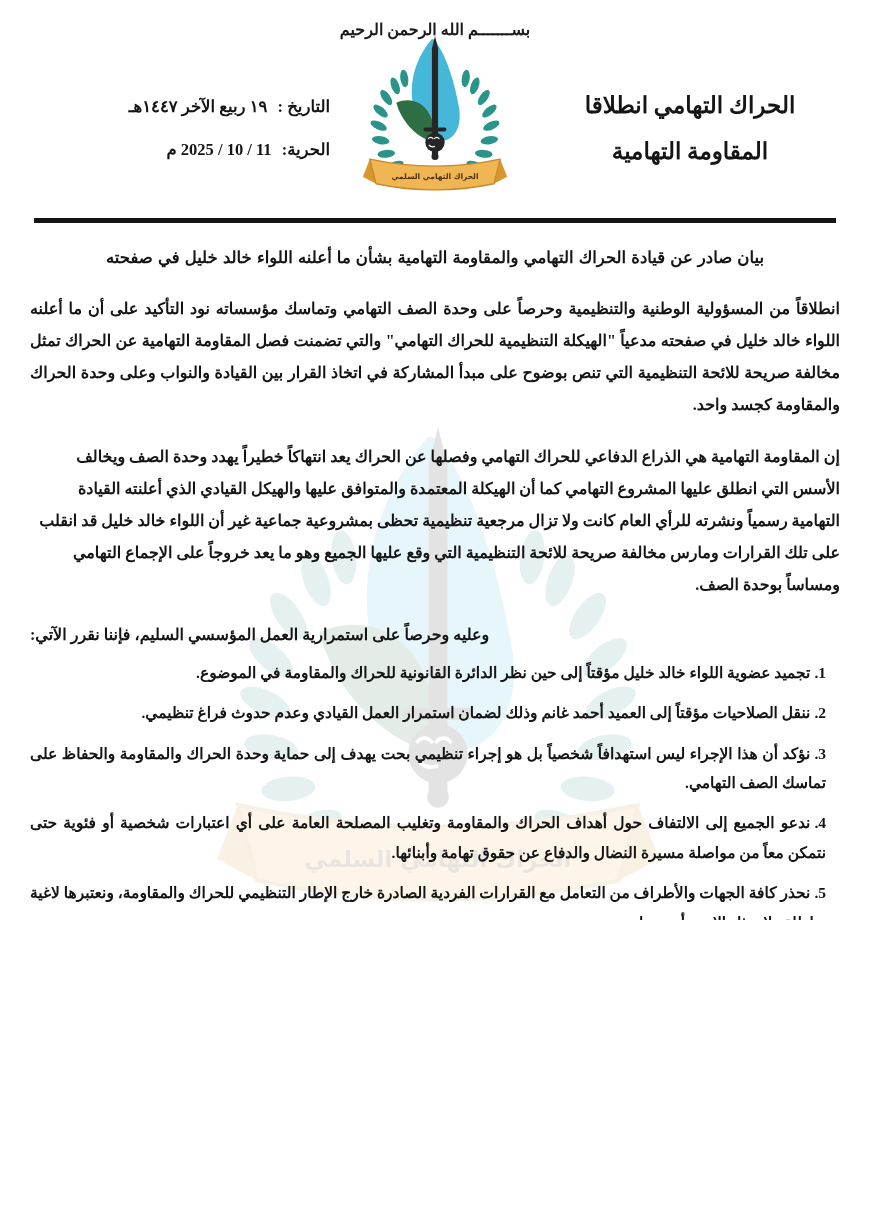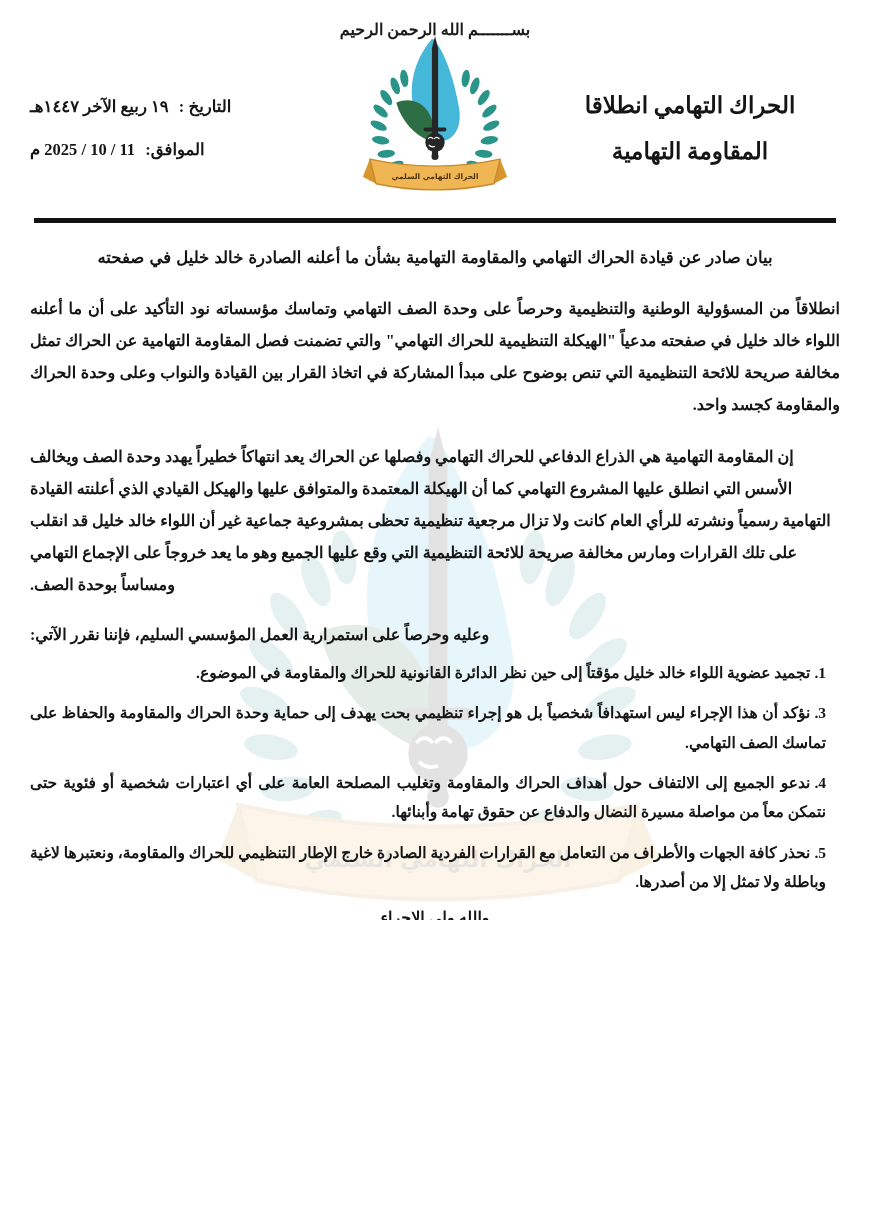--- a/index.html
+++ b/index.html
@@ -20,33 +20,33 @@
   .basmala{
     text-align:center;font-size:16px;letter-spacing:.5px;
     margin:4px 0 0 0;color:#1b1b1b;
   }
   .header-row{
     display:flex;align-items:center;justify-content:space-between;
     margin-top:2px;min-height:150px;
   }
   .org-block{width:300px;text-align:center;font-size:23px;line-height:2.0;}
   .logo-block{width:180px;text-align:center;margin-top:-14px;}
-  .date-block{width:300px;font-size:16.5px;line-height:2.6;text-align:left;}
+  .date-block{width:300px;font-size:16.5px;line-height:2.6;text-align:right;}
   .date-line .lbl{margin-left:6px;}
 
   .divider{border:none;border-top:5px solid #141414;margin:2px 4px 0 4px;}
 
   
   .title{
     font-size:16.5px;text-align:center;margin:20px 0 0 0;
     line-height:1.8;word-spacing:1px;
   }
   .para{font-size:16px;line-height:2.0;margin:20px 0 0 0;}
   .para.justified{text-align:justify;}
-  .para.centered{text-align:left;}
+  .para.centered{text-align:right;}
   .decide-intro{font-size:16px;margin:24px 0 0 0;text-align:left;}
   .decisions{margin:14px 0 0 0;padding:0 14px 0 0;list-style:none;}
   .decision{font-size:15.5px;line-height:1.9;margin:0 0 11px 0;text-align:justify;}
   .decision .num{margin-left:4px;}
   .closing{font-size:17px;line-height:2.0;margin:14px 0 0 0;text-align:justify;word-spacing:1px;}
   .line-center{text-align:center;}
   .tawfiq{font-size:16px;margin:6px 0 0 0;}
   .glory{font-size:20px;margin:30px 0 0 0;}
   .martyrs{font-size:16.5px;margin:22px 0 0 0;}
 
@@ -148,38 +148,39 @@
         <svg class="logo-svg" width="176" height="185" viewBox="0 0 200 210">
           <use href="#tihama-logo"></use>
         </svg>
       </div>
       <div class="date-block">
         <div class="date-line">
           <span class="lbl">التاريخ :</span>
           <span>١٩ ربيع الآخر ١٤٤٧هـ</span>
         </div>
         <div class="date-line">
-          <span class="lbl">الموافق:</span>
+          <span class="lbl">الحرية:</span>
           <span>11 / 10 / 2025 م</span>
         </div>
       </div>
     </div>
 
     <hr class="divider">
 
-    <h1 class="title">بيان صادر عن قيادة الحراك التهامي والمقاومة التهامية بشأن ما أعلنه الصادرة خالد خليل في صفحته</h1>
+    <h1 class="title">بيان صادر عن قيادة الحراك التهامي والمقاومة التهامية بشأن ما أعلنه اللواء خالد خليل في صفحته</h1>
 
     <p class="para justified">انطلاقاً من المسؤولية الوطنية والتنظيمية وحرصاً على وحدة الصف التهامي وتماسك مؤسساته نود التأكيد على أن ما أعلنه اللواء خالد خليل في صفحته مدعياً "الهيكلة التنظيمية للحراك التهامي" والتي تضمنت فصل المقاومة التهامية عن الحراك تمثل مخالفة صريحة للائحة التنظيمية التي تنص بوضوح على مبدأ المشاركة في اتخاذ القرار بين القيادة والنواب وعلى وحدة الحراك والمقاومة كجسد واحد.</p>
 
     <p class="para centered">إن المقاومة التهامية هي الذراع الدفاعي للحراك التهامي وفصلها عن الحراك يعد انتهاكاً خطيراً يهدد وحدة الصف ويخالف الأسس التي انطلق عليها المشروع التهامي كما أن الهيكلة المعتمدة والمتوافق عليها والهيكل القيادي الذي أعلنته القيادة التهامية رسمياً ونشرته للرأي العام كانت ولا تزال مرجعية تنظيمية تحظى بمشروعية جماعية غير أن اللواء خالد خليل قد انقلب على تلك القرارات ومارس مخالفة صريحة للائحة التنظيمية التي وقع عليها الجميع وهو ما يعد خروجاً على الإجماع التهامي ومساساً بوحدة الصف.</p>
 
     <p class="decide-intro">وعليه وحرصاً على استمرارية العمل المؤسسي السليم، فإننا نقرر الآتي:</p>
 
     <ol class="decisions">
       <li class="decision"><span class="num">1.</span><span>تجميد عضوية اللواء خالد خليل مؤقتاً إلى حين نظر الدائرة القانونية للحراك والمقاومة في الموضوع.</span></li>
+      <li class="decision"><span class="num">2.</span><span>ننقل الصلاحيات مؤقتاً إلى العميد أحمد غانم وذلك لضمان استمرار العمل القيادي وعدم حدوث فراغ تنظيمي.</span></li>
       <li class="decision"><span class="num">3.</span><span>نؤكد أن هذا الإجراء ليس استهدافاً شخصياً بل هو إجراء تنظيمي بحت يهدف إلى حماية وحدة الحراك والمقاومة والحفاظ على تماسك الصف التهامي.</span></li>
       <li class="decision"><span class="num">4.</span><span>ندعو الجميع إلى الالتفاف حول أهداف الحراك والمقاومة وتغليب المصلحة العامة على أي اعتبارات شخصية أو فئوية حتى نتمكن معاً من مواصلة مسيرة النضال والدفاع عن حقوق تهامة وأبنائها.</span></li>
       <li class="decision"><span class="num">5.</span><span>نحذر كافة الجهات والأطراف من التعامل مع القرارات الفردية الصادرة خارج الإطار التنظيمي للحراك والمقاومة، ونعتبرها لاغية وباطلة ولا تمثل إلا من أصدرها.</span></li>
     </ol>
 
 
     <p class="line-center tawfiq">والله ولي الإجراء</p>
     <p class="line-center glory">المجد لتهامة</p>
 
     <div class="signature">

